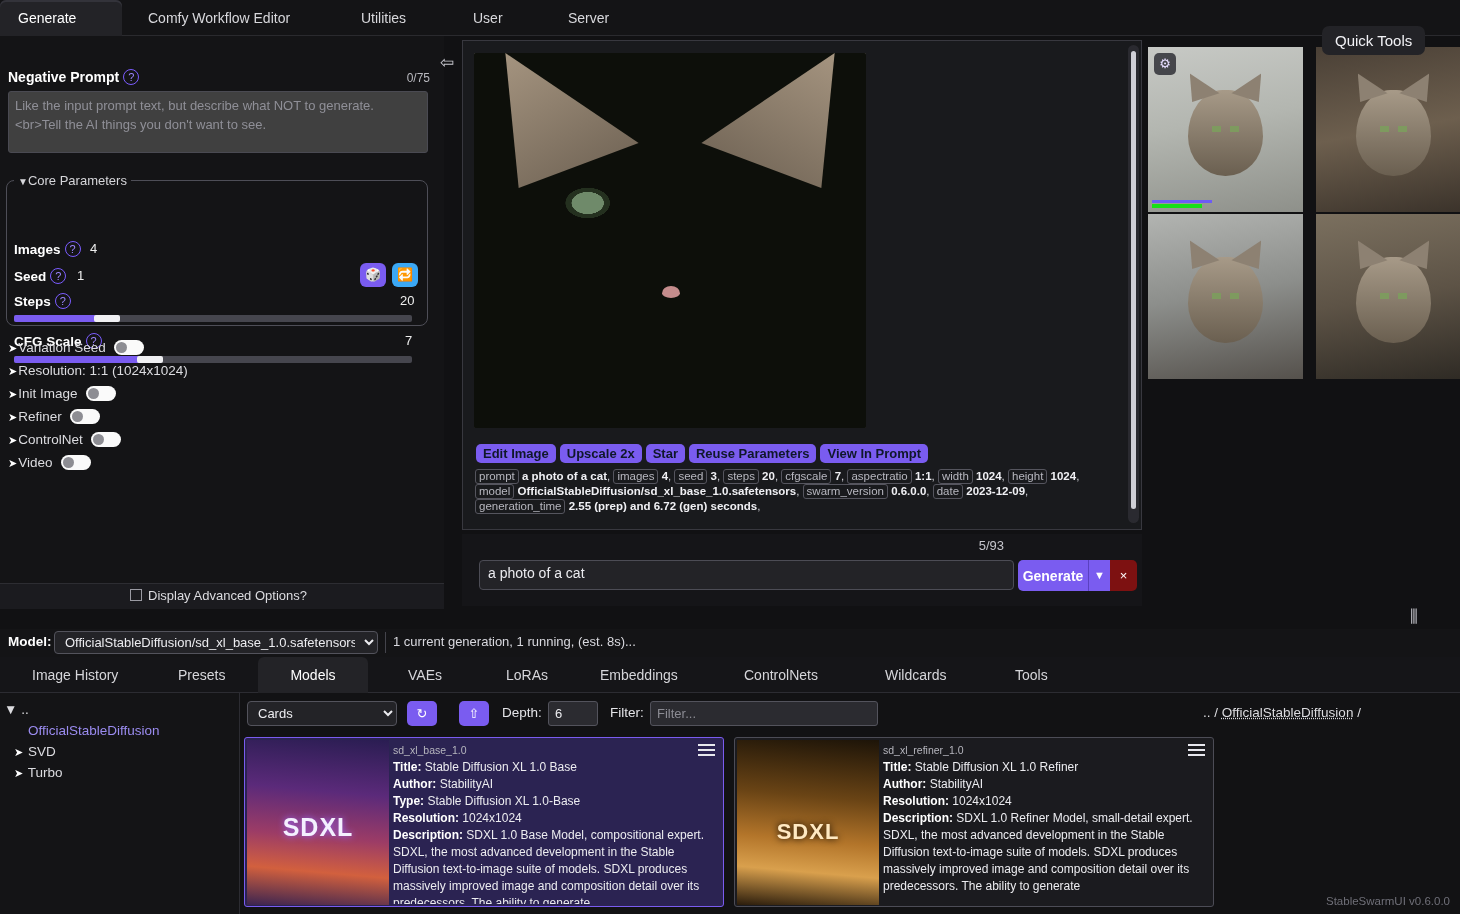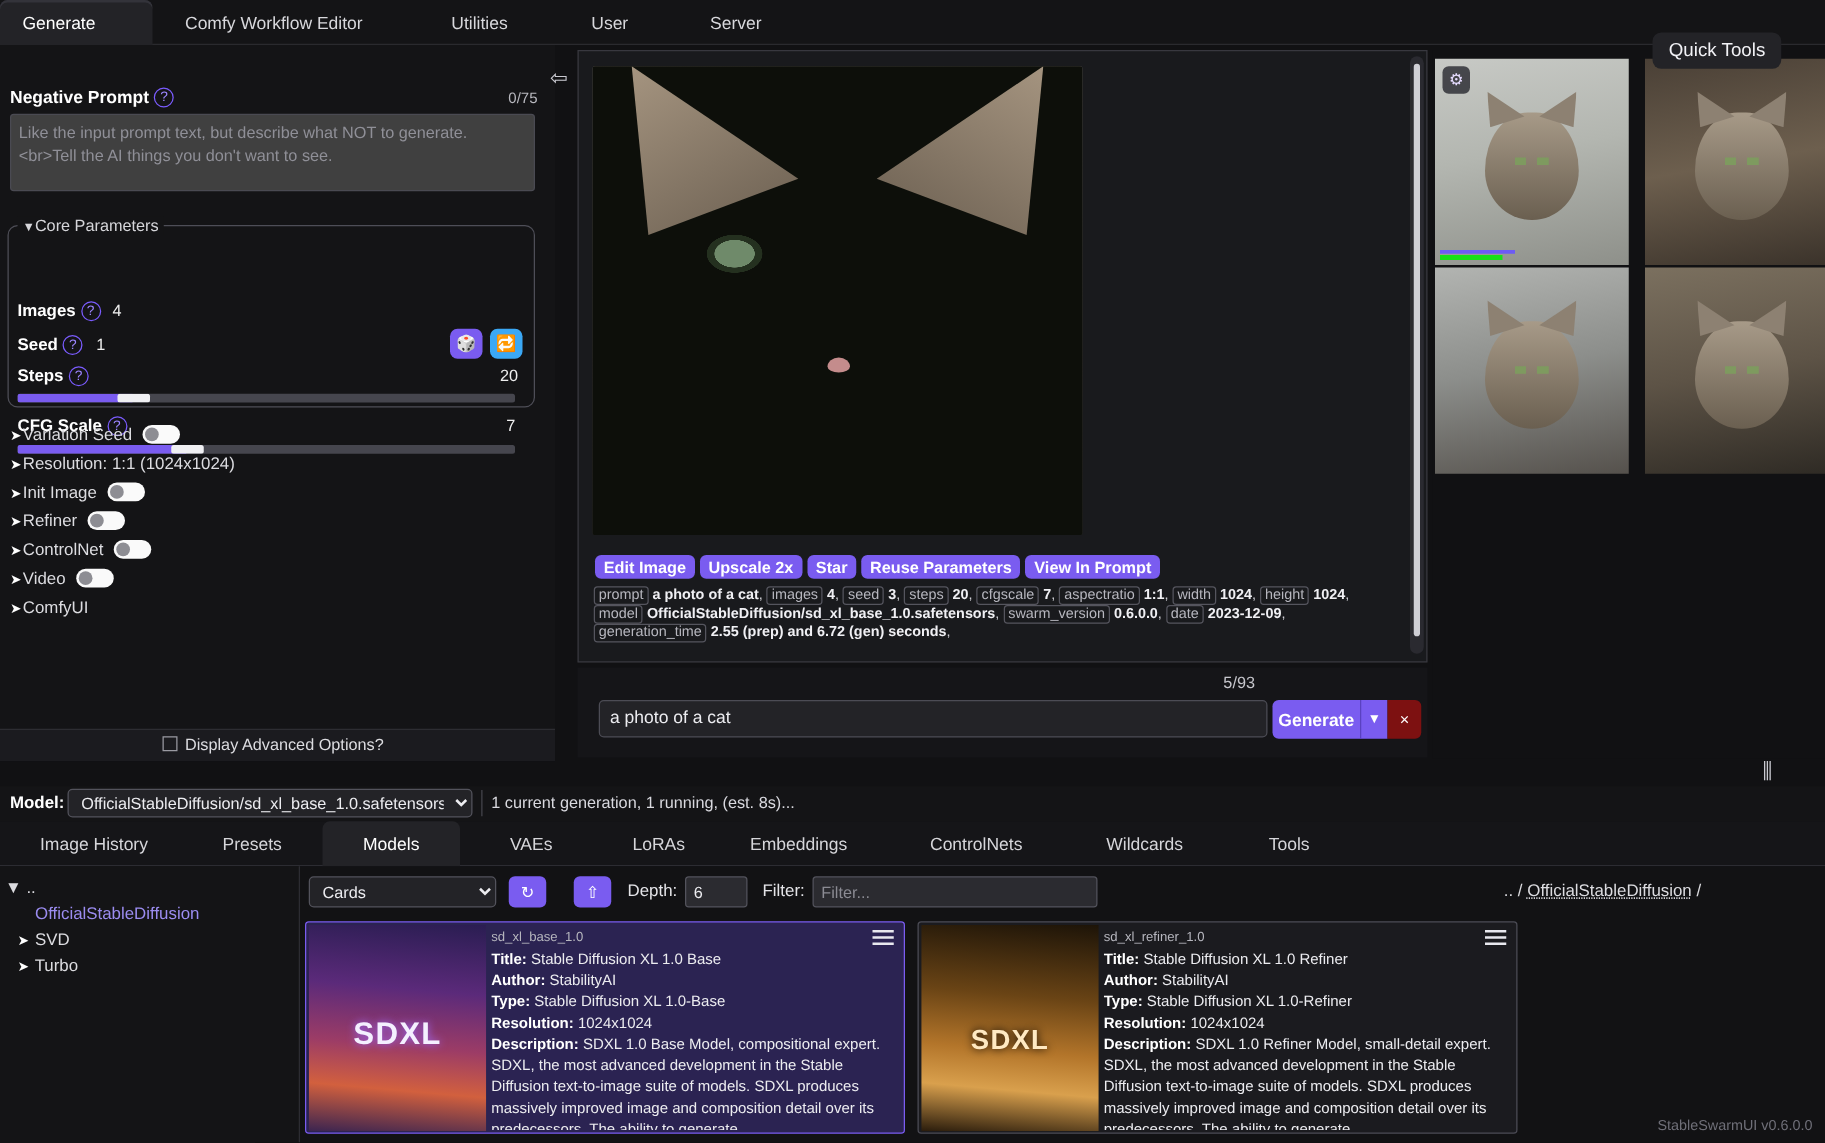--- a/index.html
+++ b/index.html
@@ -89,21 +89,21 @@
   .catA::before { content:""; position:absolute; left:8%; top:-4%; width:34%; height:40%;
      background:linear-gradient(150deg,#a99883,#6a5e50);
      clip-path:polygon(10% 100%, 0% 10%, 100% 70%); }
   .catA::after { content:""; position:absolute; right:8%; top:-4%; width:34%; height:40%;
      background:linear-gradient(210deg,#a99883,#6a5e50);
      clip-path:polygon(90% 100%, 100% 10%, 0% 70%); }
   .nose { position:absolute; left:48%; top:62%; width:18px; height:12px;
           background:#c48c8c; border-radius:50% 50% 50% 50%/60% 60% 40% 40%; }
 
   .mibuttons { position:absolute; left:13px; top:403px; }
-  .mibtn { display:inline-block; background:#7a5cf0; color:#ffffff; font-weight:bold;
+  .mibtn { display:inline-block; background:#7a5cf0; color:#0f172a; font-weight:bold;
            font-size:13px; padding:2px 7px; border-radius:5px; margin-right:4px;
            cursor:pointer; }
   .meta { position:absolute; left:12px; top:428px; width:650px; font-size:11.5px;
           color:#d0d0d6; line-height:13px; }
   .mk { display:inline-block; border:1px solid #55555e; border-radius:3px;
         padding:0 3px; color:#b7b7bf; }
   .mv { color:#f0f0f4; font-weight:bold; }
   .scroll-v { position:absolute; right:2px; top:4px; width:11px; height:478px;
               background:#2a2a30; border-radius:6px; cursor:pointer; }
   .scroll-v i { position:absolute; left:3px; top:6px; width:5px; height:458px;
@@ -273,21 +273,20 @@
         <b style="left:31%"></b>
       </div>
 
     <div class="toggles">
       <div class="tgrow"><span class="arrow-r">➤</span><span>Variation Seed</span><span class="switch"></span></div>
       <div class="tgrow"><span class="arrow-r">➤</span><span>Resolution: 1:1 (1024x1024)</span></div>
       <div class="tgrow"><span class="arrow-r">➤</span><span>Init Image</span><span class="switch"></span></div>
       <div class="tgrow"><span class="arrow-r">➤</span><span>Refiner</span><span class="switch"></span></div>
       <div class="tgrow"><span class="arrow-r">➤</span><span>ControlNet</span><span class="switch"></span></div>
       <div class="tgrow"><span class="arrow-r">➤</span><span>Video</span><span class="switch"></span></div>
-      <div class="tgrow"><span class="arrow-r">➤</span><span>ComfyUI</span></div>
     </div>
 
     <div class="advbar">
       <label><span class="cbx"></span><span>Display Advanced Options?</span></label>
     </div>
   </div>
 
   <div class="split-left">⇦</div>
   <div class="split-bot">⫼</div>
 
@@ -415,21 +414,20 @@
     </div>
 
     <div class="card un" style="left:494px">
       <div class="cimg">
           <div class="sdxlB"></div>
         </div>
       <div class="cbody">
         <div class="cfile">sd_xl_refiner_1.0</div>
         <div><span class="ck">Title:</span> <span>Stable Diffusion XL 1.0 Refiner</span></div>
         <div><span class="ck">Author:</span> <span>StabilityAI</span></div>
-        <div><span class="ck">Type:</span> <span>Stable Diffusion XL 1.0-Refiner</span></div>
         <div><span class="ck">Resolution:</span> <span>1024x1024</span></div>
         <div><span class="ck">Description:</span> <span>SDXL 1.0 Refiner Model, small-detail expert. SDXL, the most advanced development in the Stable Diffusion text-to-image suite of models. SDXL produces massively improved image and composition detail over its predecessors. The ability to generate</span></div>
       </div>
       <div class="burger">
           <i></i>
           <i></i>
           <i></i>
         </div>
     </div>
 

